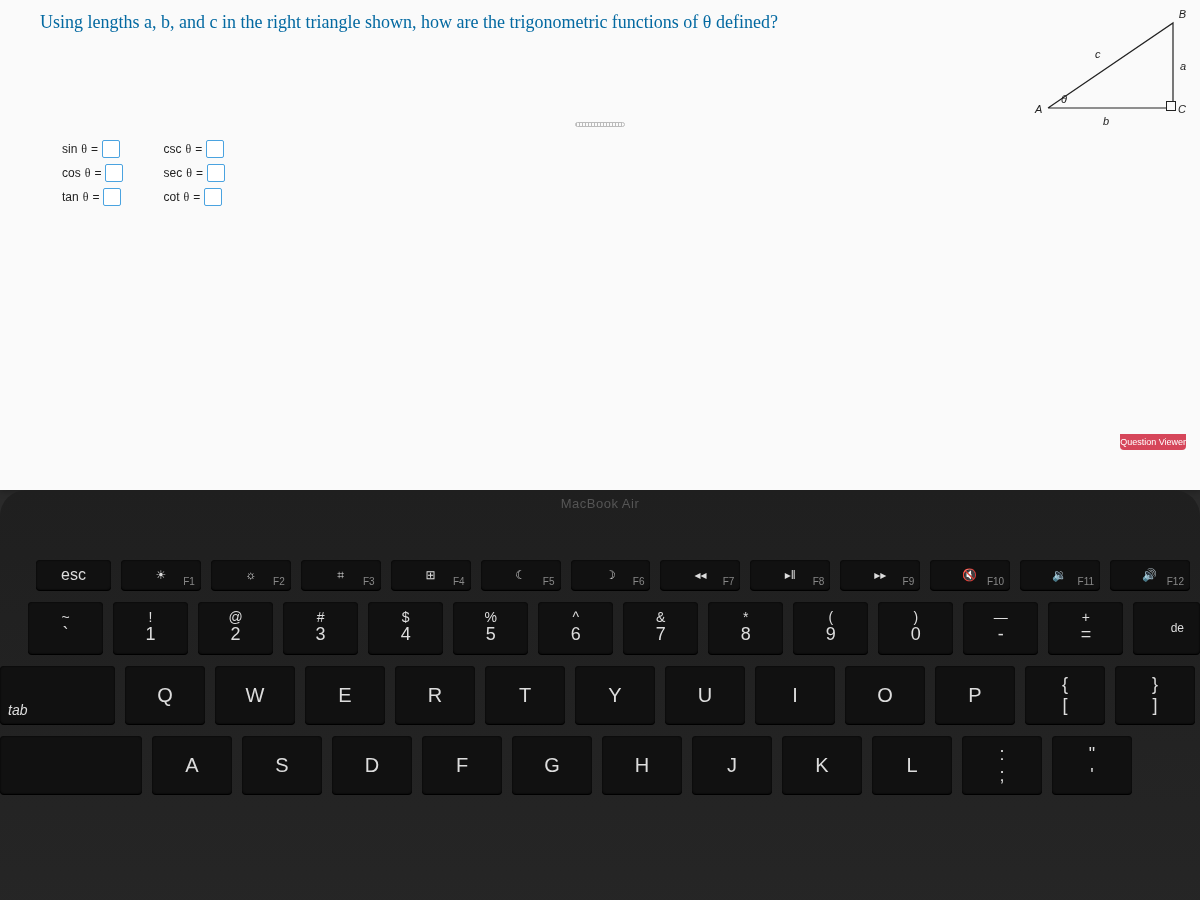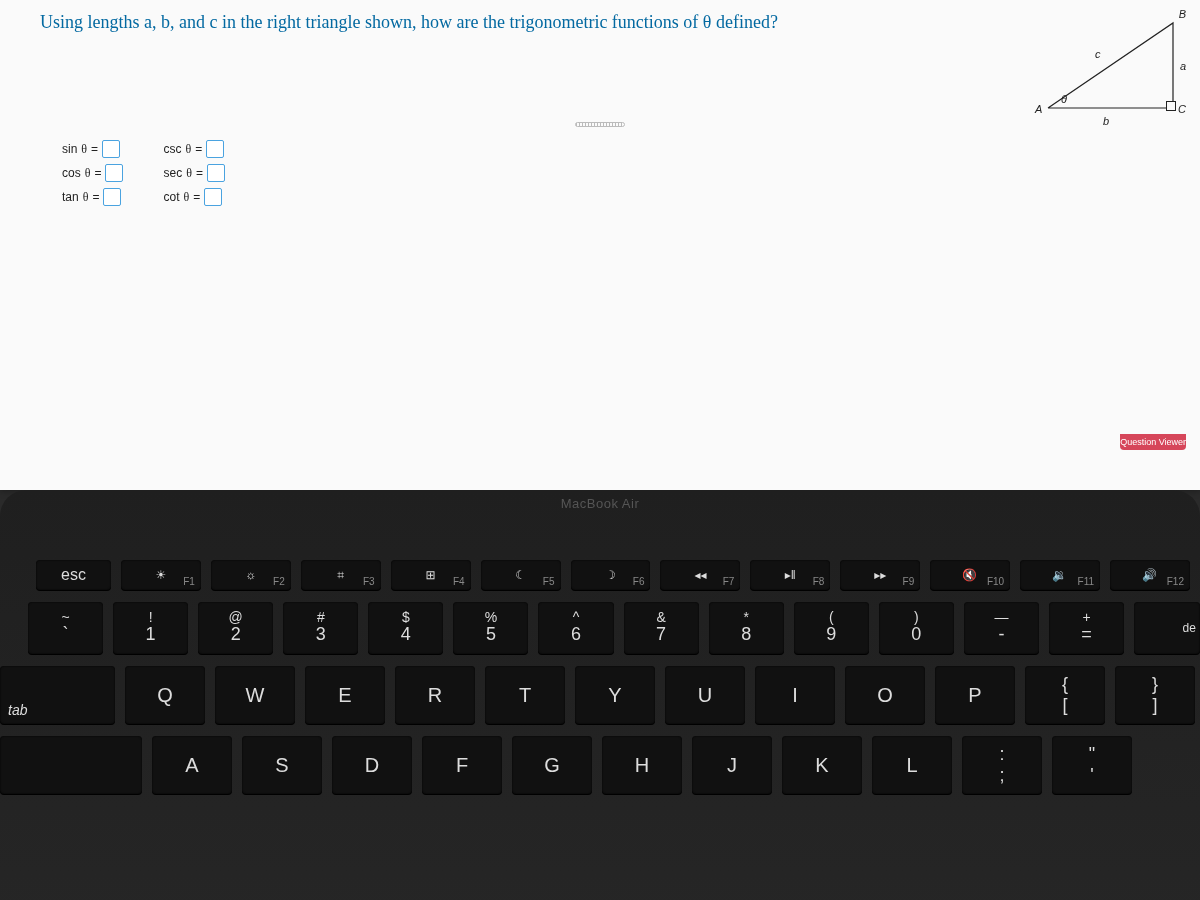--- a/index.html
+++ b/index.html
@@ -338,21 +338,21 @@
         <span class="dn">0</span>
       </div>
       <div class="key nkey">
         <span class="up">—</span>
         <span class="dn">-</span>
       </div>
       <div class="key nkey">
         <span class="up">+</span>
         <span class="dn">=</span>
       </div>
-      <div class="key nkey wide-del" style="align-items: flex-end; padding-right: 4px;">de</div>
+      <div class="key nkey wide-del" style="align-items: flex-end; padding-right: 16px;">de</div>
     </div>
   <div class="q-row" id="q-row">
       <div class="key tab-key">tab</div>
       <div class="key letter">Q</div>
       <div class="key letter">W</div>
       <div class="key letter">E</div>
       <div class="key letter">R</div>
       <div class="key letter">T</div>
       <div class="key letter">Y</div>
       <div class="key letter">U</div>

